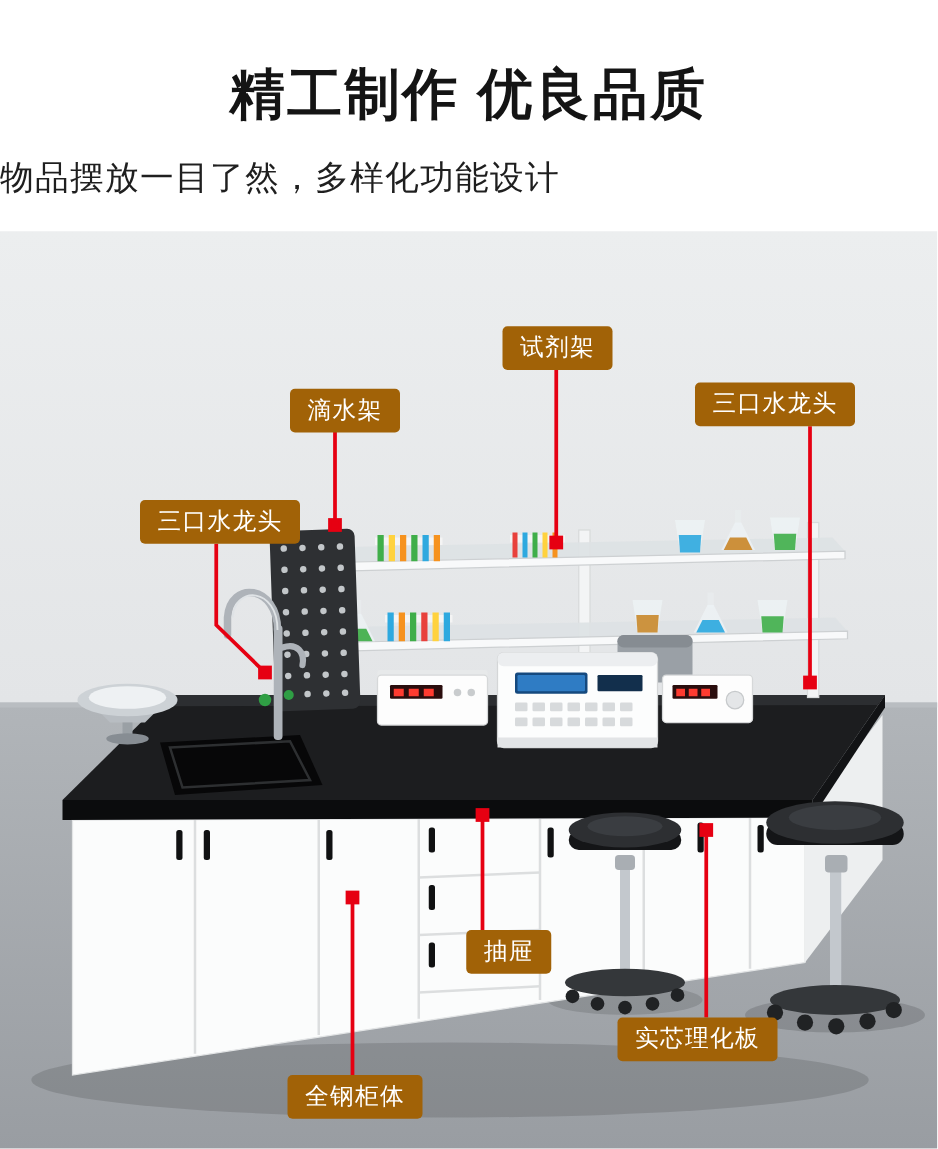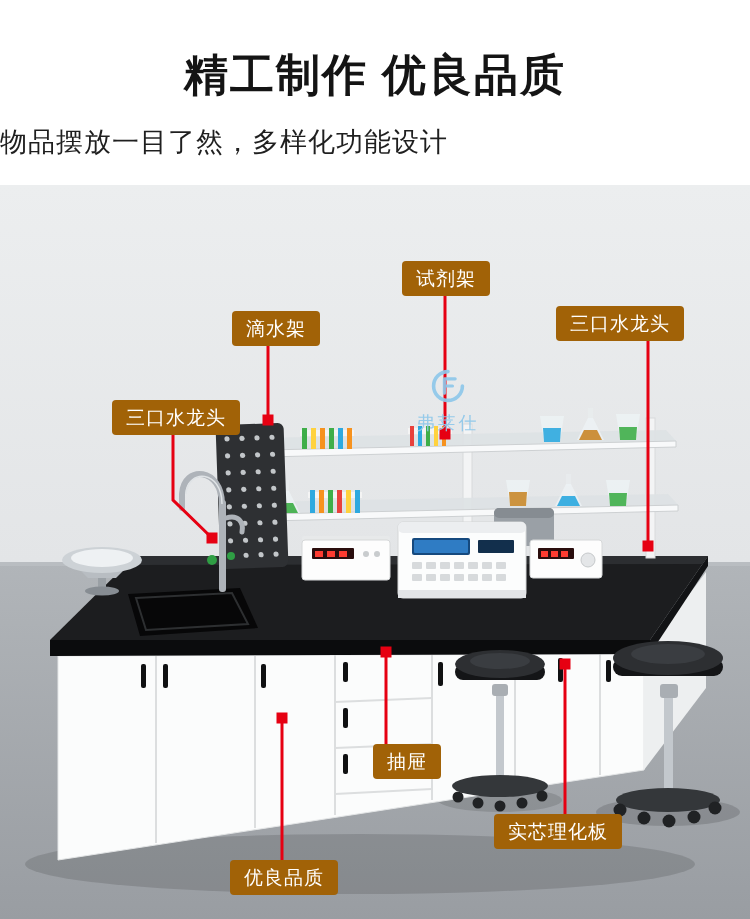--- a/index.html
+++ b/index.html
@@ -300,29 +300,22 @@
         <rect x="208" y="534" width="8" height="8"></rect>
       <line x1="386" y1="744" x2="386" y2="652"></line>
         <rect x="382" y="648" width="8" height="8"></rect>
       <line x1="565" y1="814" x2="565" y2="664"></line>
         <rect x="561" y="660" width="8" height="8"></rect>
       <line x1="282" y1="860" x2="282" y2="718"></line>
         <rect x="278" y="714" width="8" height="8"></rect>
     </g>
   </svg>
 
-  <div class="watermark">
-    <svg width="36" height="36" viewBox="0 0 40 40">
-      <path d="M20,4 a16,16 0 1 0 16,16" fill="none" stroke="#8fc8ea" stroke-width="4" stroke-linecap="round"></path>
-      <path d="M16,12 L28,12 M16,12 L16,28 M16,20 L25,20" fill="none" stroke="#8fc8ea" stroke-width="3.5" stroke-linecap="round"></path>
-    </svg>
-    <div class="wm-text">弗莱仕</div>
-  </div>
 
   <div class="callout" style="left:402px;top:261px">试剂架</div>
   <div class="callout" style="left:232px;top:311px">滴水架</div>
   <div class="callout" style="left:556px;top:306px">三口水龙头</div>
   <div class="callout" style="left:112px;top:400px">三口水龙头</div>
   <div class="callout" style="left:373px;top:744px">抽屉</div>
   <div class="callout" style="left:494px;top:814px">实芯理化板</div>
-  <div class="callout" style="left:230px;top:860px">优良品质</div>
+  <div class="callout" style="left:230px;top:860px">全钢柜体</div>
 
 </div>
 
 </body></html>

